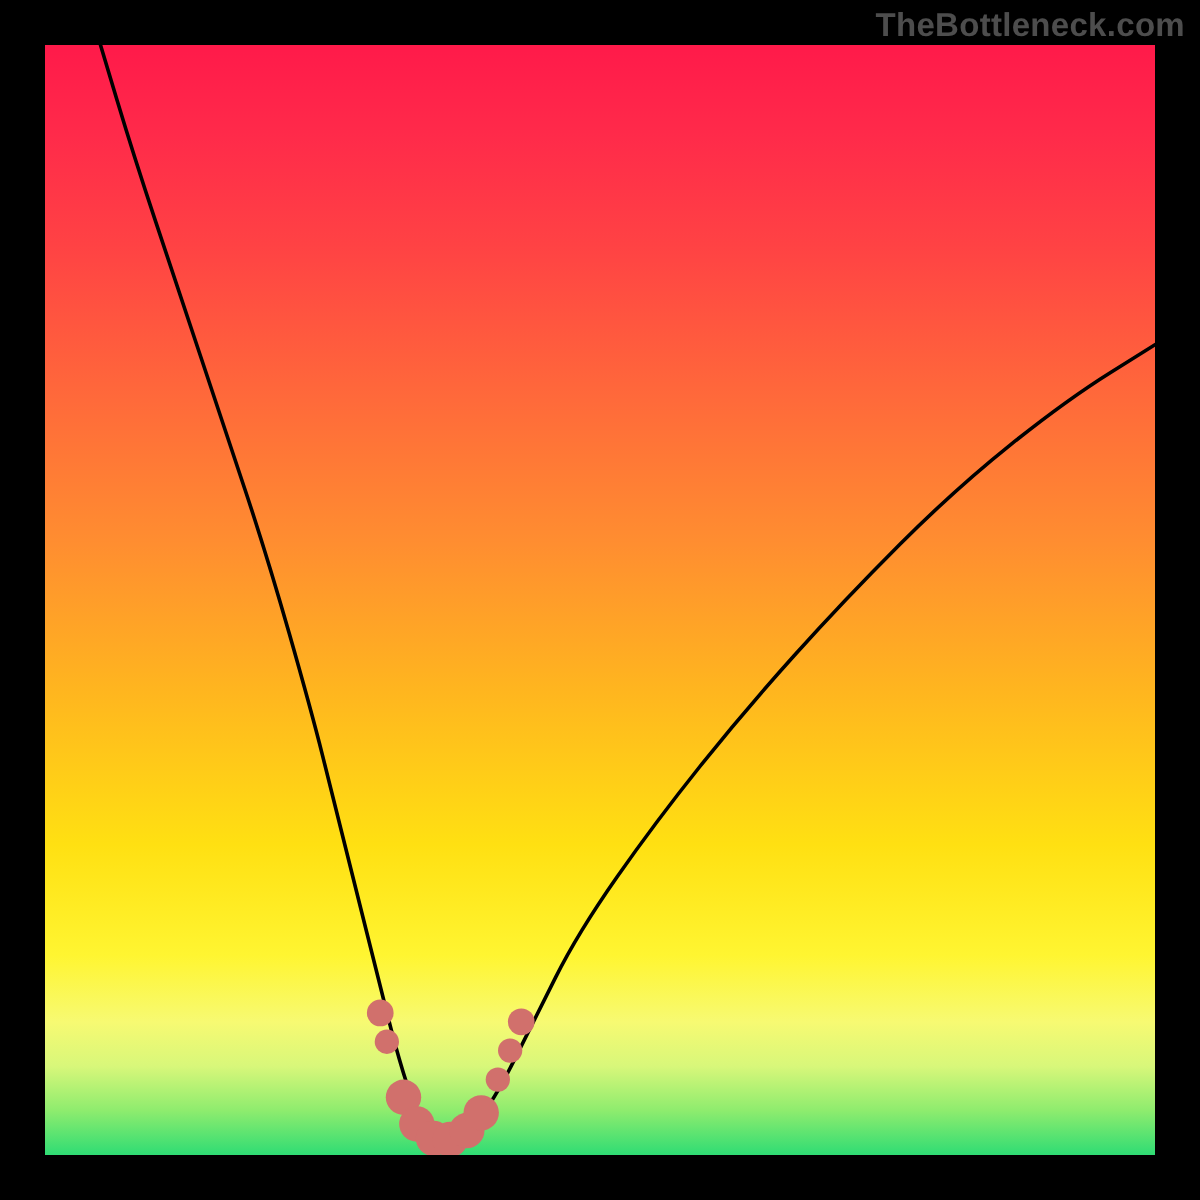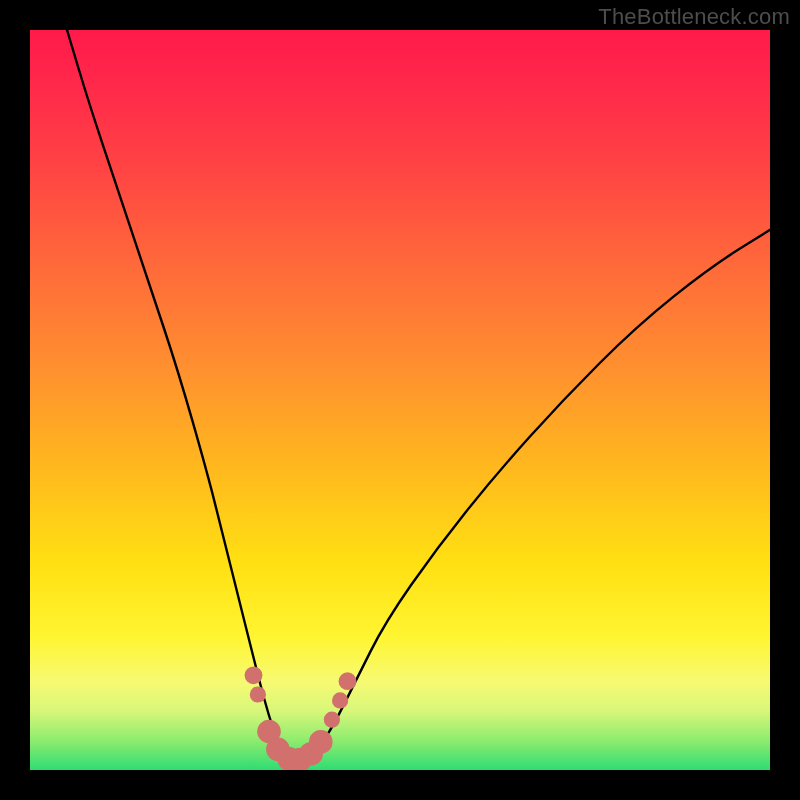--- a/index.html
+++ b/index.html
@@ -40,21 +40,21 @@
       #8eec6e 96%,
       #2fdc74 100%
     );
   }
   .watermark {
     position: absolute;
     top: 4px;
     right: 10px;
     color: #4d4d4d;
     font-size: 22px;
-    font-weight: 400;
+    font-weight: 700;
     letter-spacing: 0.2px;
     z-index: 20;
   }
   svg.curve {
     position: absolute;
     left: 0;
     top: 0;
     width: 740px;
     height: 740px;
     z-index: 5;

